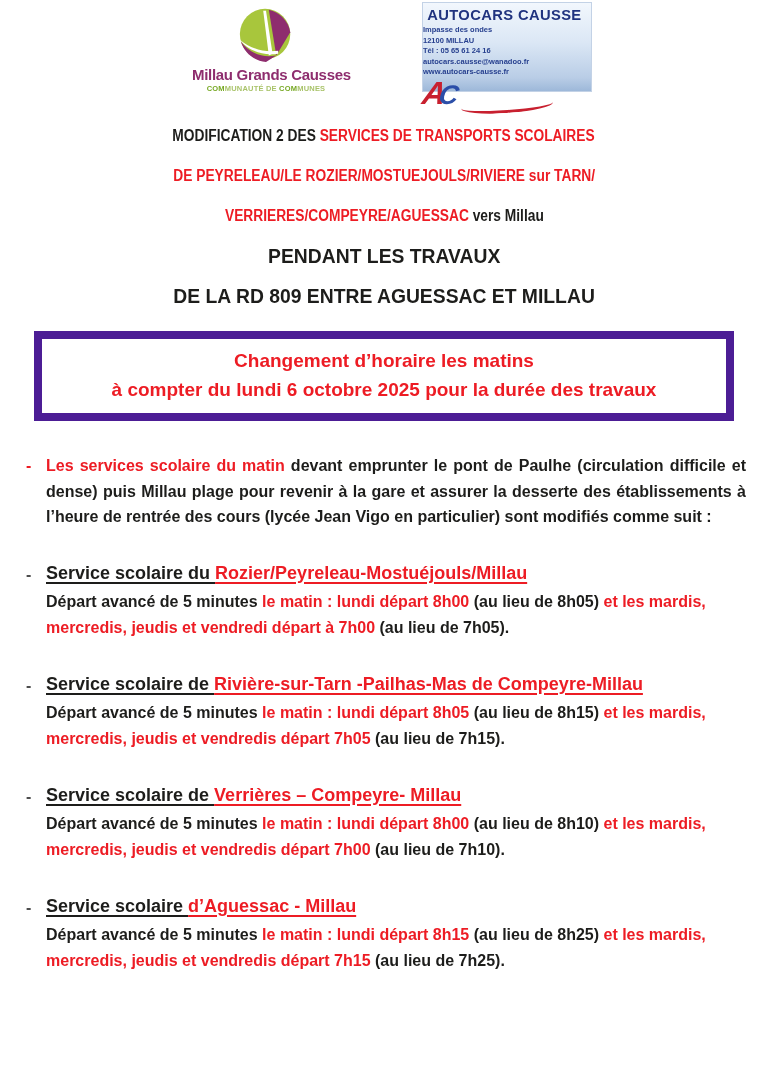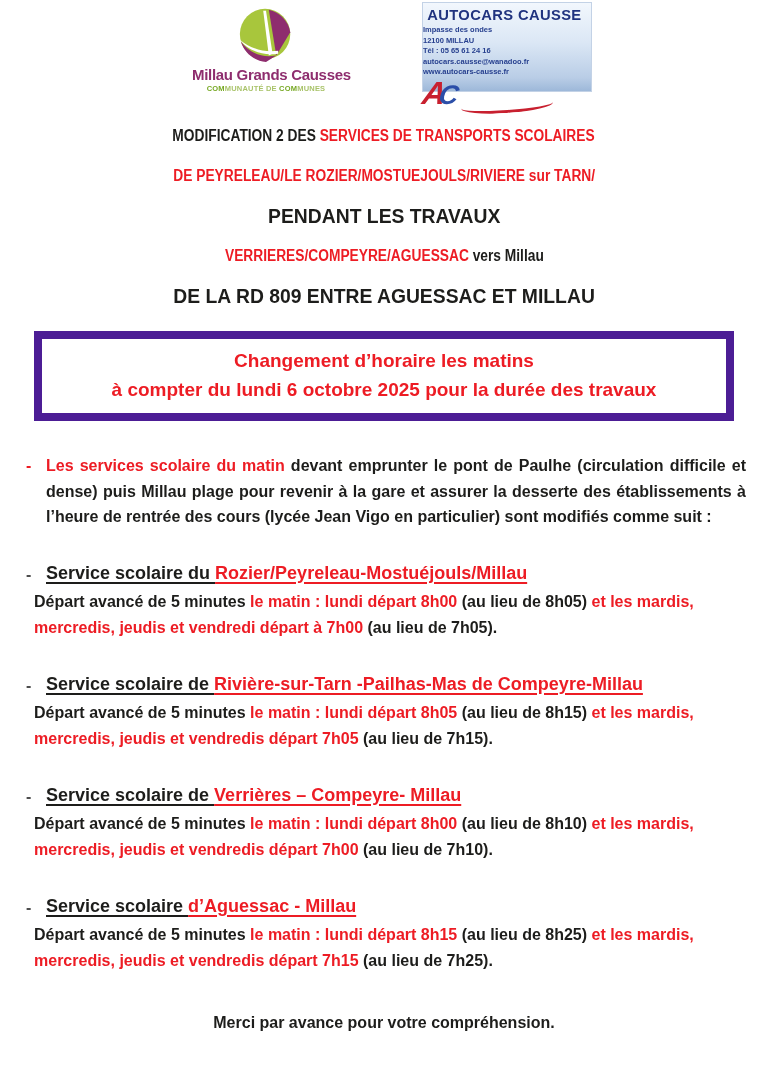--- a/index.html
+++ b/index.html
@@ -50,21 +50,21 @@
 
   
   .dash-block{position:relative;padding-left:46px;padding-right:22px;}
   .dash{position:absolute;left:26px;top:0;font-weight:bold;}
   .intro{margin-top:32px;font-size:16px;font-weight:bold;line-height:25.5px;text-align:justify;}
   .intro .dash{color:#ed1c24;}
 
   .service{margin-top:31px;}
   .service .heading{font-size:18px;font-weight:bold;line-height:24px;}
   .service .heading .dash{color:#4d4d4d;font-size:16px;top:2px;}
-  .service .body{font-size:16px;font-weight:bold;line-height:26px;margin-top:4px;padding-left:34px;padding-right:22px;text-align:left;}
+  .service .body{font-size:16px;font-weight:bold;line-height:26px;margin-top:4px;padding-left:46px;padding-right:22px;text-align:left;}
   .u{text-decoration:underline;text-decoration-thickness:1.5px;text-underline-offset:3px;}
 
   .footer{margin-top:40px;text-align:center;font-size:16px;font-weight:bold;}
 </style>
 </head>
 <body>
 
 <div class="page">
 
   <div class="header">
@@ -95,25 +95,25 @@
     </div>
   </div>
 
   <div>
     <div class="title-line t-main">
         <span><span class="c-black">MODIFICATION 2 DES </span><span class="c-red">SERVICES DE TRANSPORTS SCOLAIRES</span></span>
       </div>
     <div class="title-line t-main">
         <span><span class="c-red">DE PEYRELEAU/LE ROZIER/MOSTUEJOULS/RIVIERE sur TARN/</span></span>
       </div>
+    <div class="title-line t-main">
+        <span><span class="c-red">VERRIERES/COMPEYRE/AGUESSAC</span><span class="c-black"> vers Millau</span></span>
+      </div>
     <div class="title-line t-sub">
         <span>PENDANT LES TRAVAUX</span>
-      </div>
-    <div class="title-line t-main">
-        <span><span class="c-red">VERRIERES/COMPEYRE/AGUESSAC</span><span class="c-black"> vers Millau</span></span>
       </div>
     <div class="title-line t-sub">
         <span>DE LA RD 809 ENTRE AGUESSAC ET MILLAU</span>
       </div>
   </div>
 
   <div class="notice-box">
     <div>Changement d’horaire les matins</div>
     <div>à compter du lundi 6 octobre 2025 pour la durée des travaux</div>
   </div>
@@ -148,15 +148,14 @@
   </div>
 
   <div class="service">
     <div class="heading dash-block">
       <span class="dash">-</span>
       <span><span class="c-black u">Service scolaire </span><span class="c-red u">d’Aguessac - Millau</span></span>
     </div>
     <div class="body"><span class="c-black">Départ avancé de 5 minutes </span><span class="c-red">le matin : lundi départ 8h15 </span><span class="c-black">(au lieu de 8h25) </span><span class="c-red">et les mardis, mercredis, jeudis et vendredis départ 7h15 </span><span class="c-black">(au lieu de 7h25).</span></div>
   </div>
 
-  <div class="footer">Merci par avance pour votre compréhension.</div>
 
 </div>
 
 </body></html>

